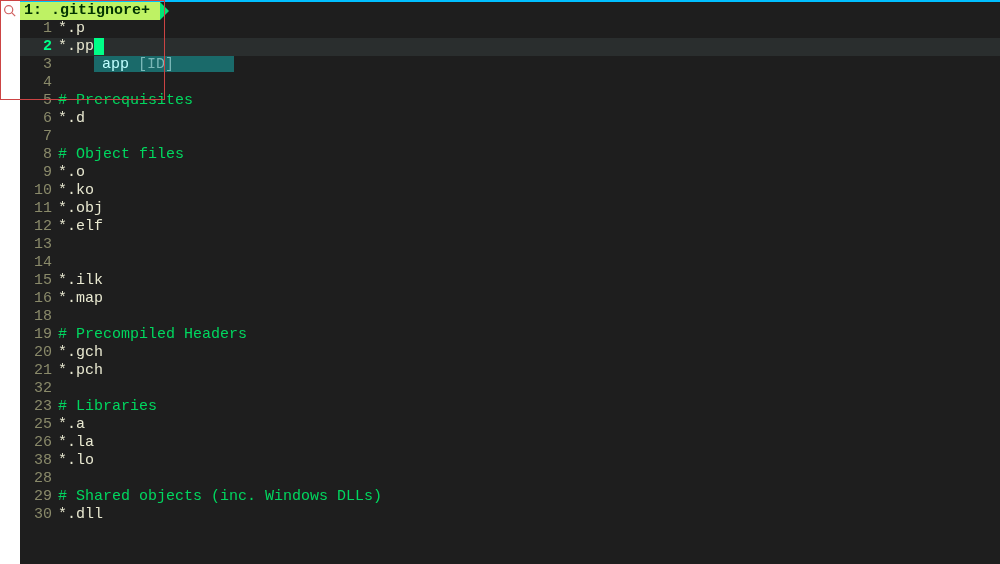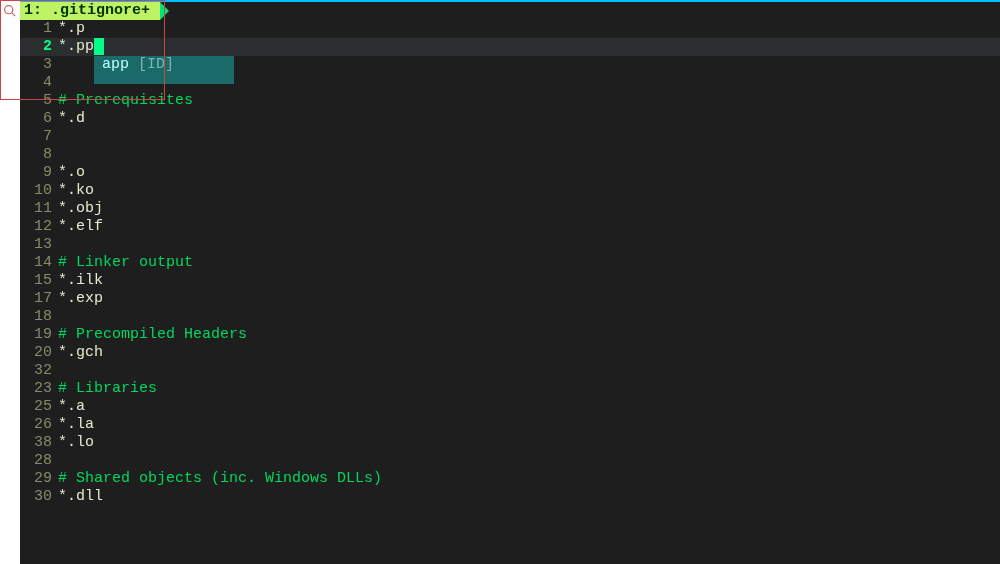--- a/index.html
+++ b/index.html
@@ -112,21 +112,21 @@
       background: #00ff88;
       vertical-align: top;
     }
     .completion-popup {
       position: absolute;
       left: 74px;
       top: 54px;
       background: #1a6a6a;
       color: #c0ffff;
       padding: 0 8px;
-      height: 28px;
+      height: 16px;
       line-height: 18px;
       min-width: 140px;
     }
     .completion-meta {
       color: #7ab8b8;
     }
     .red-box {
       position: absolute;
       left: 0;
       top: 0;
@@ -180,20 +180,21 @@
       <div class="line">
         <div class="gutter">6</div>
         <div class="content">*.d</div>
       </div>
       <div class="line">
         <div class="gutter">7</div>
         <div class="content"></div>
       </div>
       <div class="line">
         <div class="gutter">8</div>
+        <div class="content"><span class="comment"># Object files</span></div>
       </div>
       <div class="line">
         <div class="gutter">9</div>
         <div class="content">*.o</div>
       </div>
       <div class="line">
         <div class="gutter">10</div>
         <div class="content">*.ko</div>
       </div>
       <div class="line">
@@ -203,41 +204,44 @@
       <div class="line">
         <div class="gutter">12</div>
         <div class="content">*.elf</div>
       </div>
       <div class="line">
         <div class="gutter">13</div>
         <div class="content"></div>
       </div>
       <div class="line">
         <div class="gutter">14</div>
-        <div class="content"><span class="comment"># Linker output</span></div>
       </div>
       <div class="line">
         <div class="gutter">15</div>
         <div class="content">*.ilk</div>
       </div>
       <div class="line">
-        <div class="gutter">17</div>
-        <div class="content">*.exp</div>
+        <div class="gutter">16</div>
+        <div class="content">*.map</div>
       </div>
       <div class="line">
         <div class="gutter">18</div>
         <div class="content"></div>
       </div>
       <div class="line">
         <div class="gutter">19</div>
         <div class="content"><span class="comment"># Precompiled Headers</span></div>
       </div>
       <div class="line">
         <div class="gutter">20</div>
         <div class="content">*.gch</div>
+      </div>
+      <div class="line">
+        <div class="gutter">21</div>
+        <div class="content">*.pch</div>
       </div>
       <div class="line">
         <div class="gutter">32</div>
         <div class="content"></div>
       </div>
       <div class="line">
         <div class="gutter">23</div>
         <div class="content"><span class="comment"># Libraries</span></div>
       </div>
       <div class="line">

